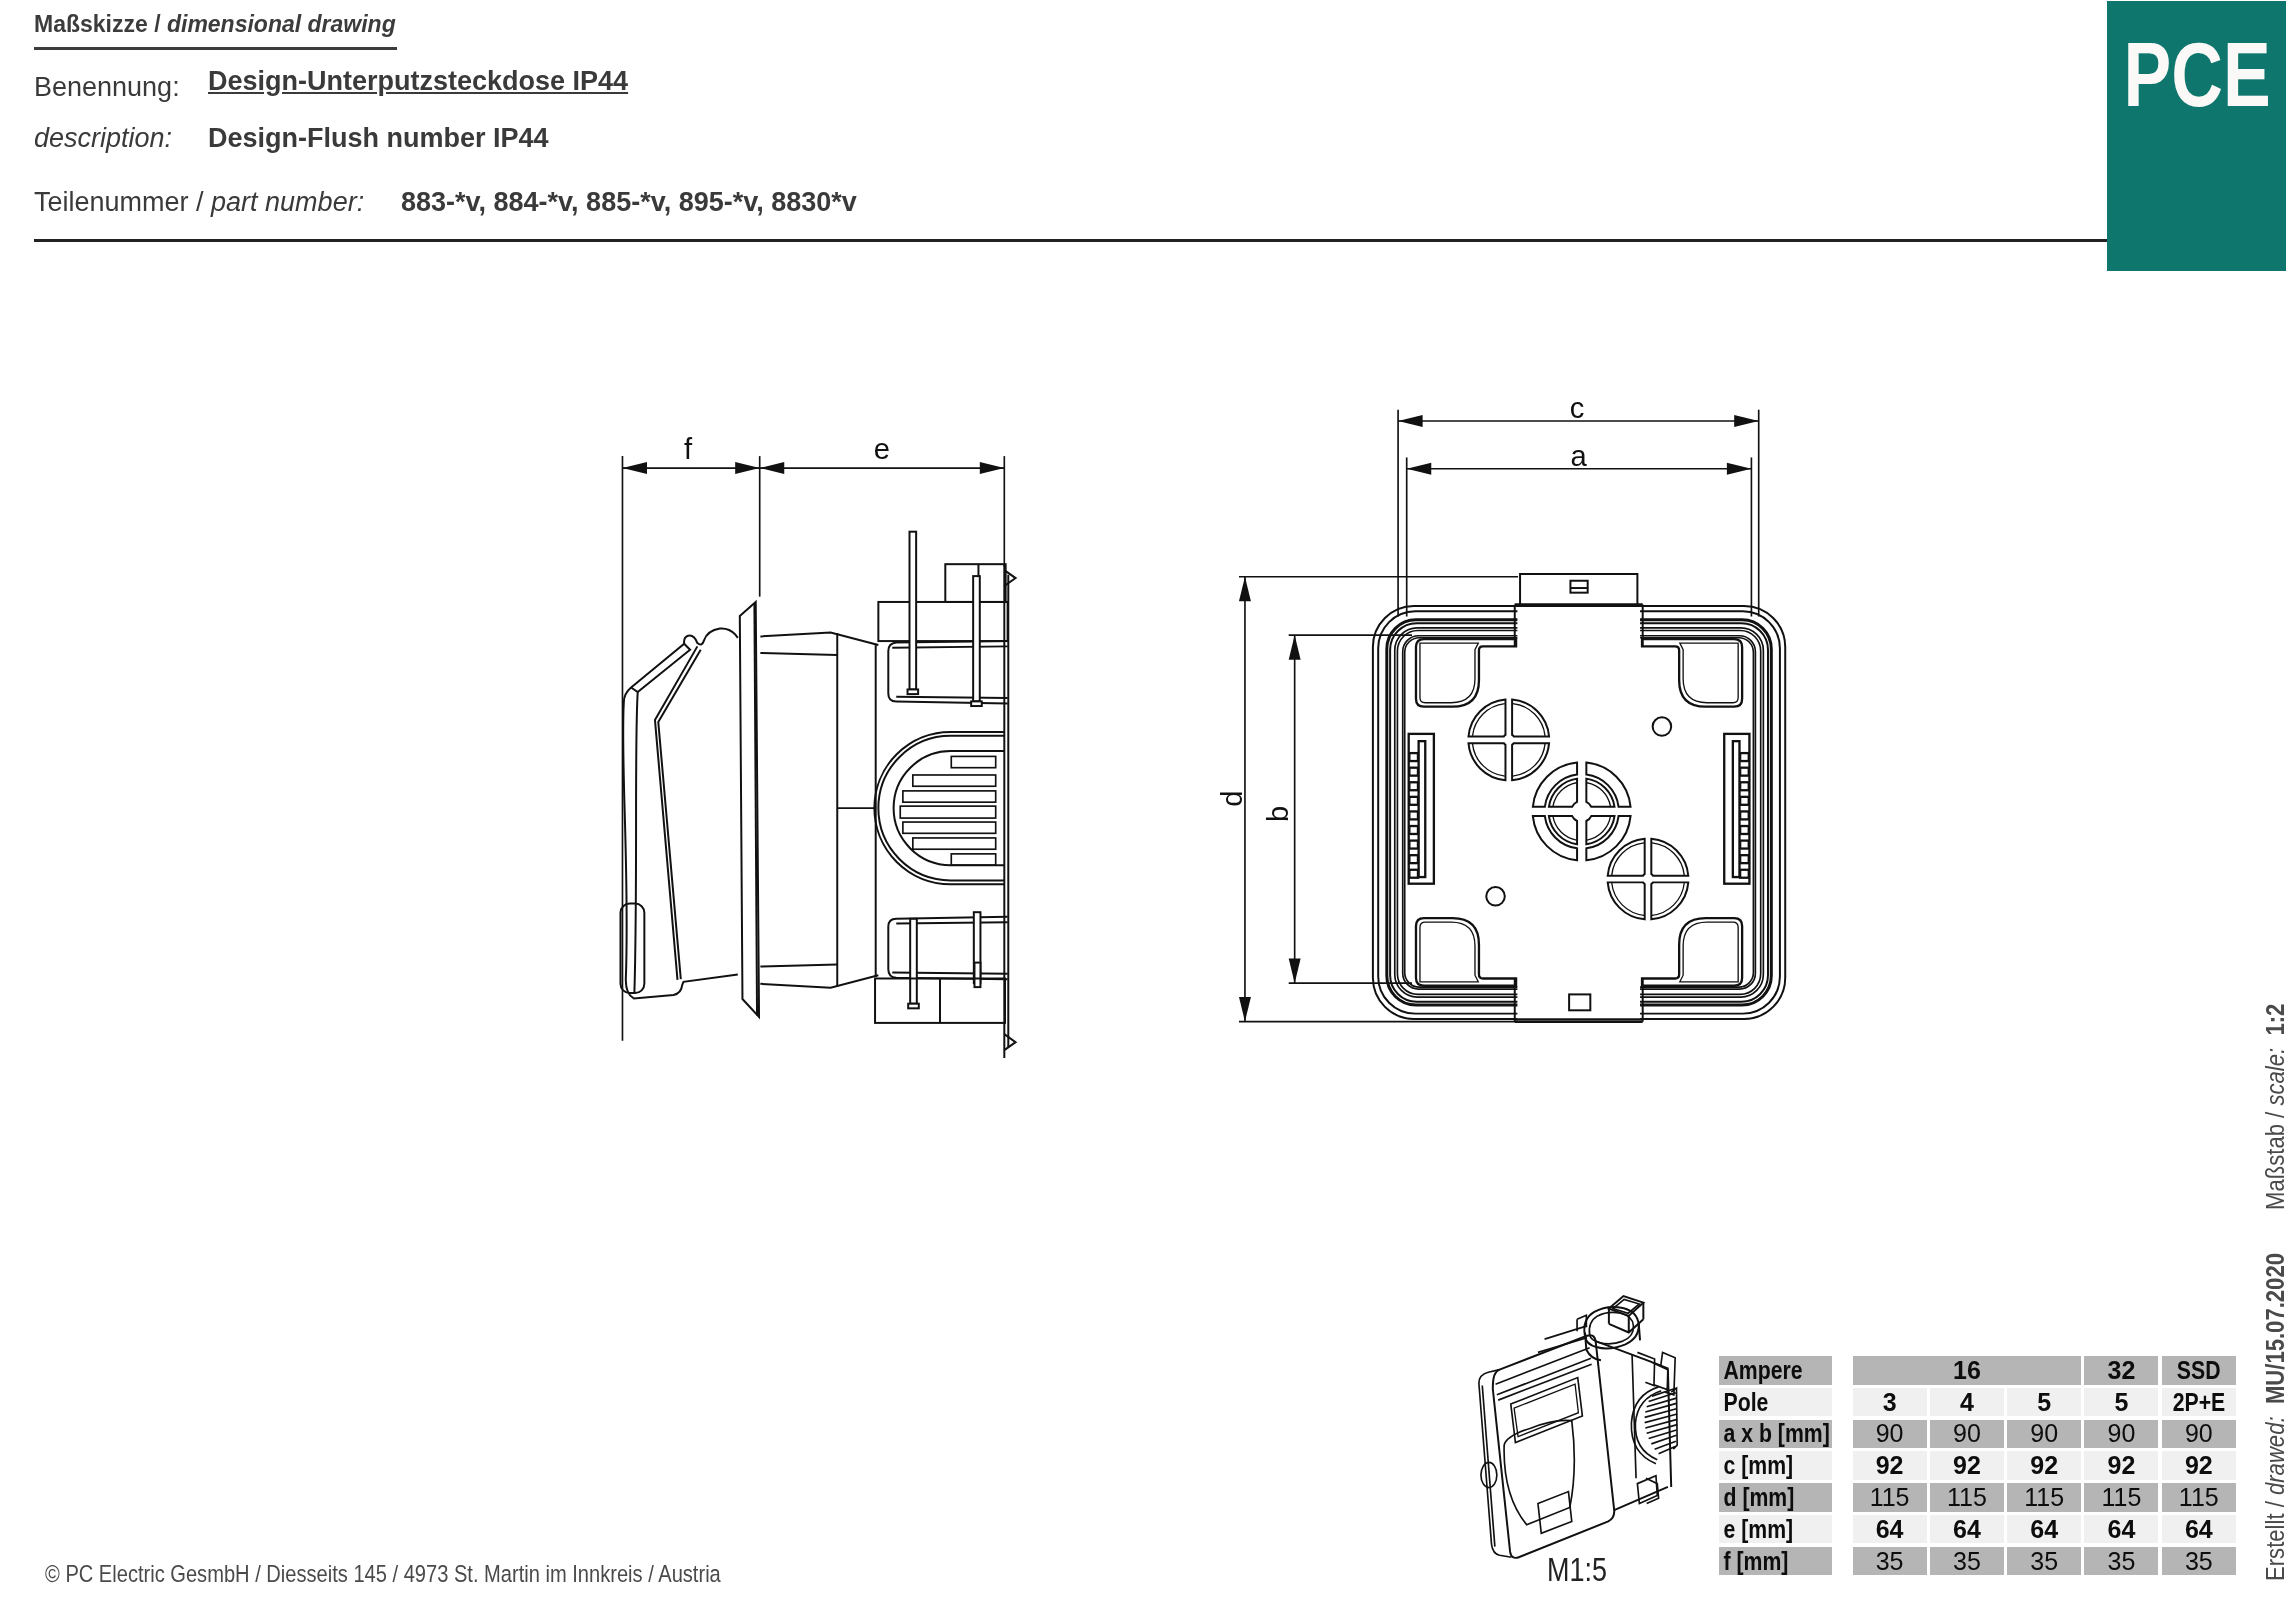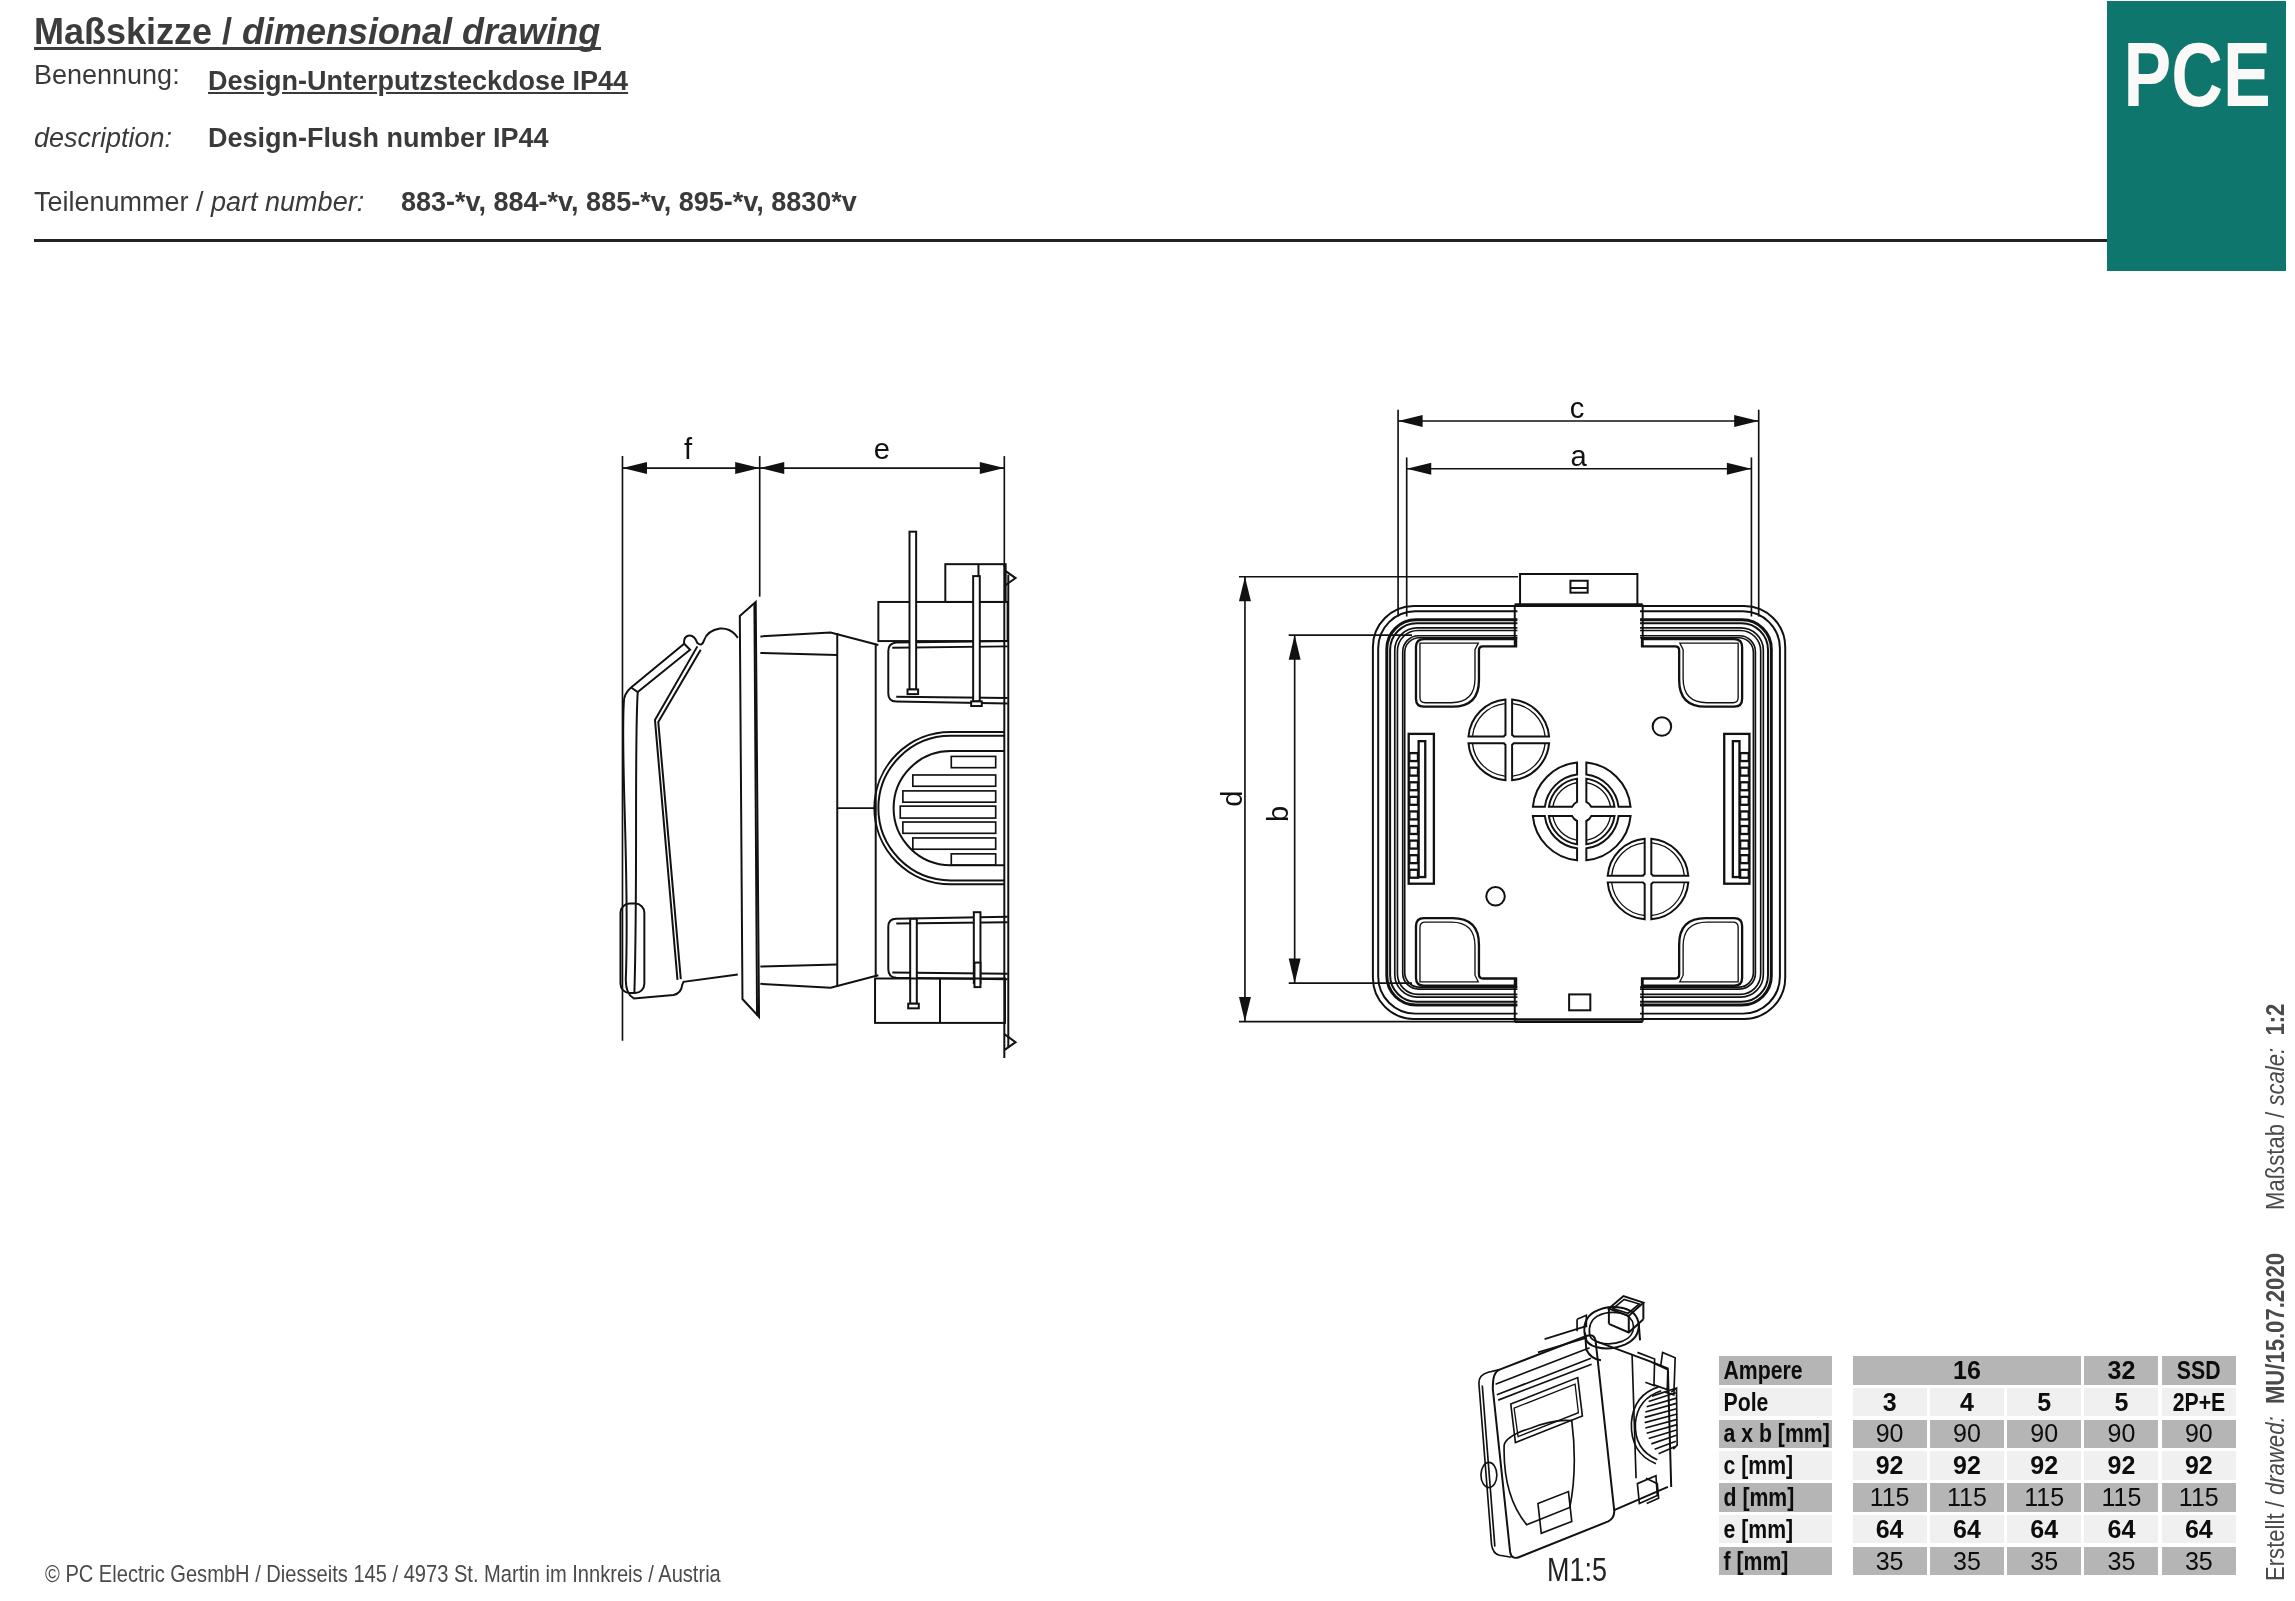--- a/index.html
+++ b/index.html
@@ -1,19 +1,19 @@
 <!DOCTYPE html>
 <html style="font-size:10.6px"><head>
 <meta charset="utf-8">
 <style>
   html,body{margin:0;padding:0;}
   body{width:2295px;height:1601px;position:relative;background:#fff;
        font-family:"Liberation Sans",sans-serif;color:#1c1c1c;overflow:hidden;}
   .abs{position:absolute;}
-  #title{left:34px;top:10.6px;font-size:36px;font-weight:bold;color:#3c3c3c;
+  #title{left:34px;top:10.6px;font-size:23px;font-weight:bold;color:#3c3c3c;
          height:36px;border-bottom:3.3px solid #3c3c3c;padding:0 1.3px 0 0;}
   .hline{font-size:27px;color:#3a3a3a;}
   #rule{left:34px;top:239px;width:2221px;height:2.7px;background:#222;}
   #logo{left:2107px;top:1.3px;width:179px;height:270px;background:#0f766e;}
   #copy{left:45px;top:1560px;font-size:24.5px;color:#4a4a4a;transform:scaleX(.82);
         transform-origin:0 0;white-space:nowrap;}
   #m15{left:1547px;top:1552px;font-size:32.5px;color:#222;transform:scaleX(.83);
        transform-origin:0 0;}
   #vtext{left:2260px;top:1581px;font-size:26px;color:#4a4a4a;white-space:nowrap;
          transform:rotate(-90deg) scaleX(.85);transform-origin:0 0;}
@@ -27,21 +27,21 @@
   #tbl .n span{transform:scaleX(.85);transform-origin:50% 50%;}
   #tbl .n{font-weight:bold;}
   #tbl .g{background:#b5b5b5;}
   #tbl .w{background:#f0f0f0;}
   #tbl .b{font-weight:bold;}
   #tbl .sp{background:transparent;}
 </style>
 </head>
 <body>
 <div class="abs" id="title">Maßskizze / <i>dimensional drawing</i></div>
-<div class="abs hline" style="left:34px;top:60px;">Benennung:</div>
+<div class="abs hline" style="left:34px;top:72px;">Benennung:</div>
 <div class="abs hline" style="left:208px;top:66px;font-weight:bold;text-decoration:underline;">Design-Unterputzsteckdose IP44</div>
 <div class="abs hline" style="left:34px;top:123px;font-style:italic;">description:</div>
 <div class="abs hline" style="left:208px;top:123px;font-weight:bold;">Design-Flush number IP44</div>
 <div class="abs hline" style="left:34px;top:187px;">Teilenummer / <i>part number:</i></div>
 <div class="abs hline" style="left:401px;top:187px;font-weight:bold;">883-*v, 884-*v, 885-*v, 895-*v, 8830*v</div>
 <div class="abs" id="rule"></div>
 <div class="abs" id="logo"><svg width="179" height="219" viewBox="0 0 270 330">
       <text x="25" y="158" font-size="136" font-weight="bold" fill="#fbf9f7" textLength="222" lengthAdjust="spacingAndGlyphs" font-family="Liberation Sans, sans-serif">PCE</text>
     </svg></div>
 <div class="abs" id="copy">© PC Electric GesmbH / Diesseits 145 / 4973 St. Martin im Innkreis / Austria</div>

